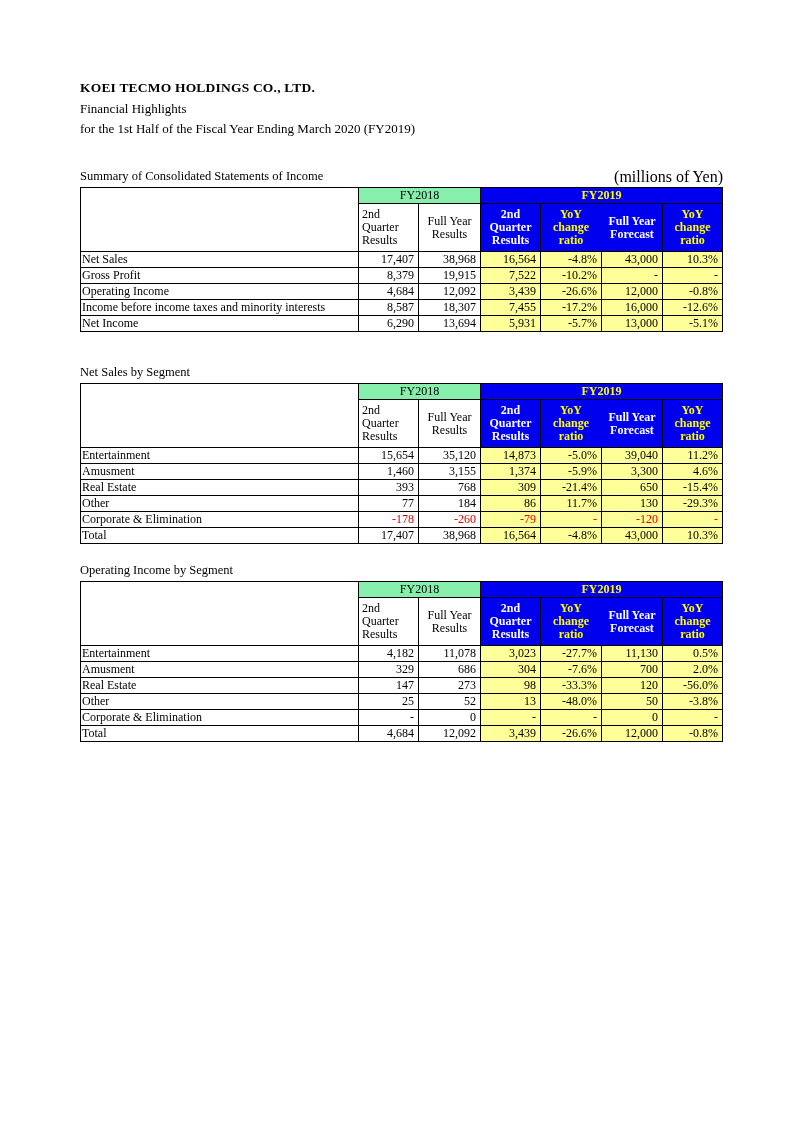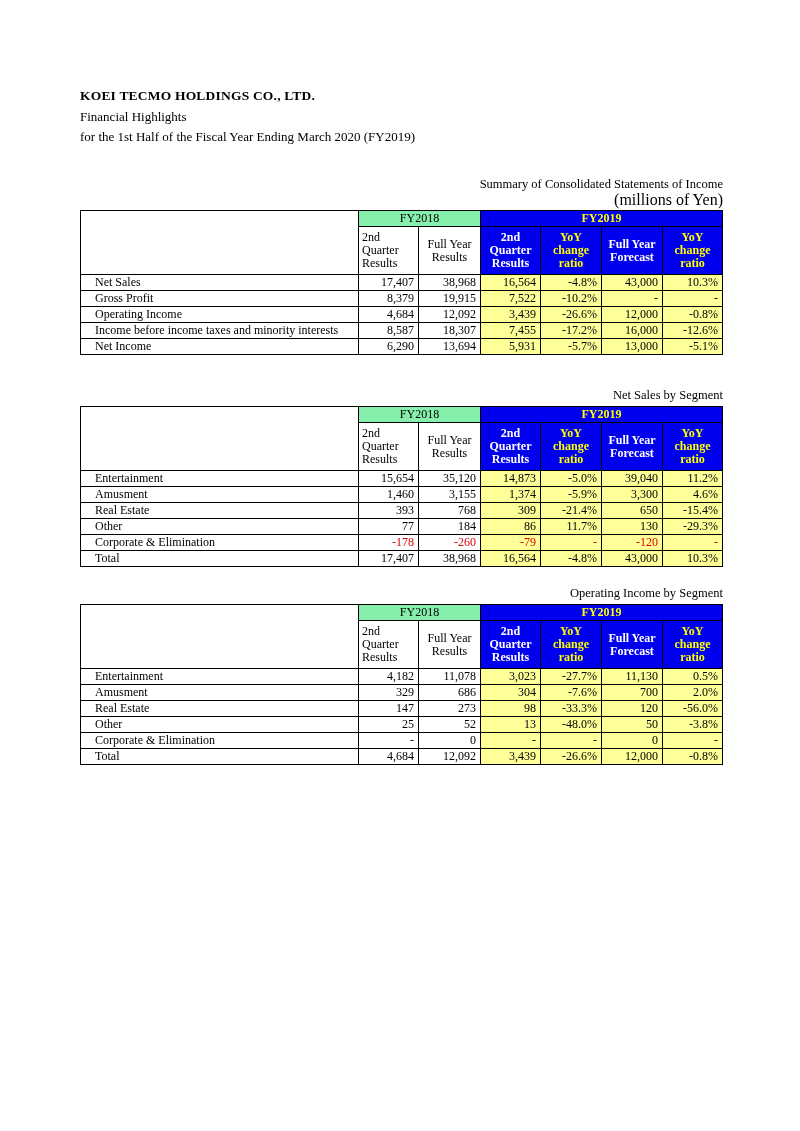--- a/index.html
+++ b/index.html
@@ -2,30 +2,30 @@
 <html style="--blue: #0000EE; --accent: #FFFF00; --white: #FFFFFF; --cellyellow: #FFFF99; --red: #E00000;"><head>
 <meta charset="utf-8">
 <style>
   * { box-sizing: border-box; margin: 0; padding: 0; }
   html, body { background: #ffffff; }
   body {
     width: 800px; height: 1131px; position: relative;
     font-family: "Liberation Serif", "DejaVu Serif", serif;
     color: #000;
   }
-  .doc { position: absolute; left: 80px; top: 88px; width: 643px; }
+  .doc { position: absolute; left: 80px; top: 80px; width: 643px; }
 
   .company { font-size: 13.5px; font-weight: bold; line-height: 16px; letter-spacing: .2px; }
   .subtitle { font-size: 13px; line-height: 15px; margin-top: 5px; }
 
   .section.s1 { margin-top: 33px; }
   .section.s2 { margin-top: 33px; }
   .section.s3 { margin-top: 19px; }
 
-  .caption-row { display: flex; justify-content: space-between; align-items: flex-end; margin-bottom: 3px; flex-direction: column; }
+  .caption-row { display: flex; justify-content: space-between; align-items: flex-end; margin-bottom: 3px; }
   .caption { font-size: 12.5px; line-height: 15px; }
   .note { font-size: 16px; line-height: 15px; }
 
   table.fin { border-collapse: collapse; table-layout: fixed; width: 643px; font-size: 12px; }
   .fin th, .fin td { border: 1px solid #000; overflow: hidden; }
 
   .fin th { font-weight: normal; text-align: center; vertical-align: middle; }
   .fin .yr { height: 16px; line-height: 15px; background: #86efac; }
   .fin .lblh { background: #fff; }
   .fin .y19 {
@@ -35,21 +35,21 @@
   }
   .fin .sub {
     height: 48px; white-space: pre-line; line-height: 13px; font-size: 12px; background: #fff;
   }
   .fin .sub.left { text-align: left; padding-left: 3px; }
   .fin .sub.b { background: var(--blue, #0000EE); font-weight: bold; }
   .fin .sub.b.w { color: var(--white, #FFFFFF); }
   .fin .sub.b.a { color: var(--accent, #FFFF00); }
 
   .fin td { height: 16px; line-height: 15px; padding: 0 4px; background: #fff; }
-  .fin td.lbl { text-align: left; padding-left: 14px; }
+  .fin td.lbl { text-align: left; padding-left: 1px; }
   .fin td.num { text-align: right; }
   .fin td.y { background: var(--cellyellow, #FFFF99); }
   .fin td.red { color: var(--red, #FF0000); padding-left: 19px; }
 </style>
 </head>
 <body>
 
 <div class="doc">
   <div class="company">KOEI TECMO HOLDINGS CO., LTD.</div>
   <div class="subtitle">Financial Highlights</div>

